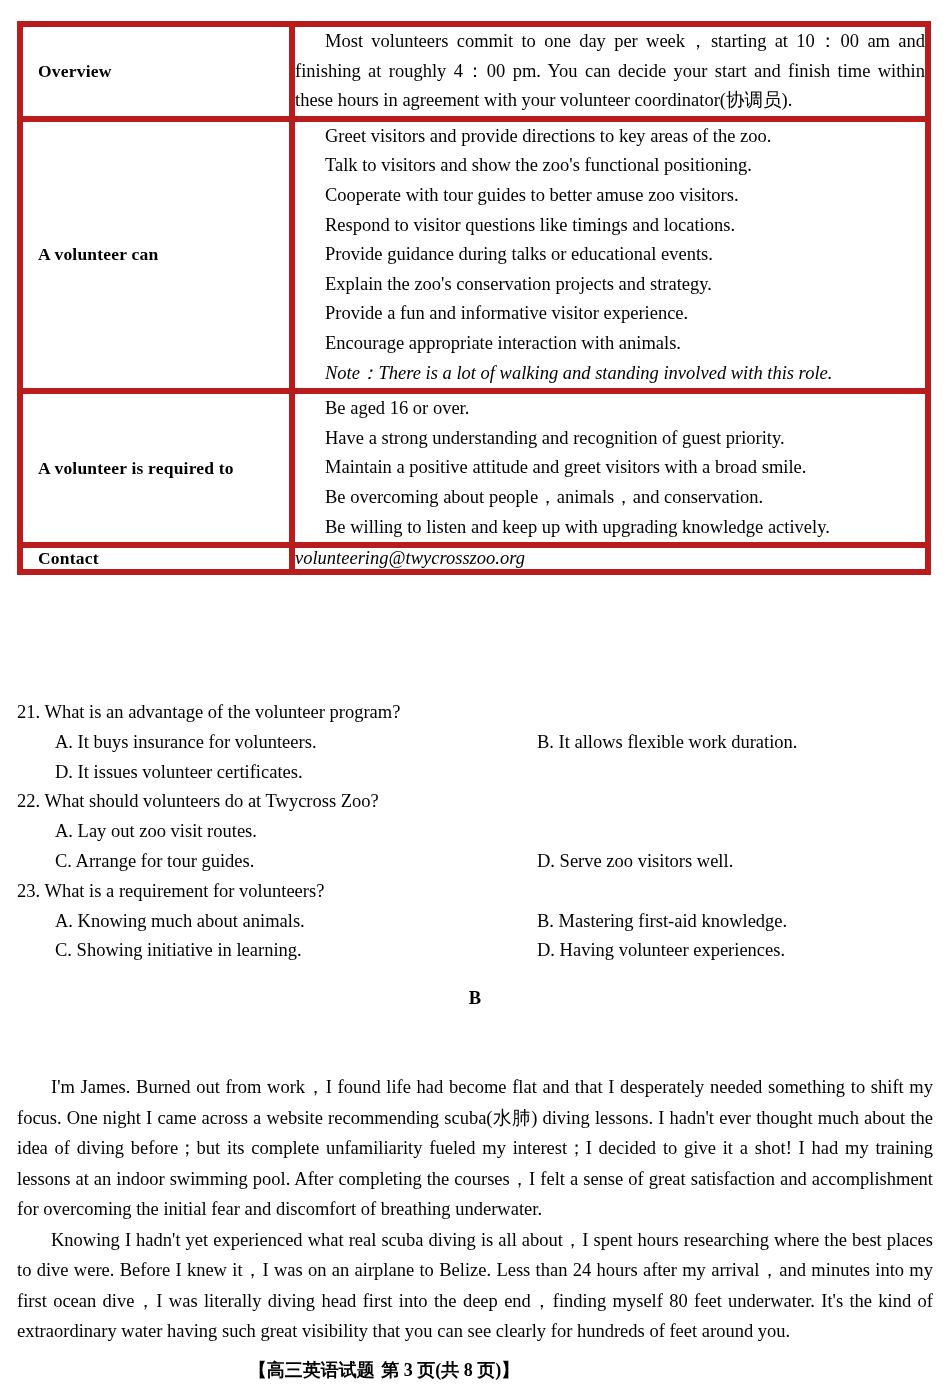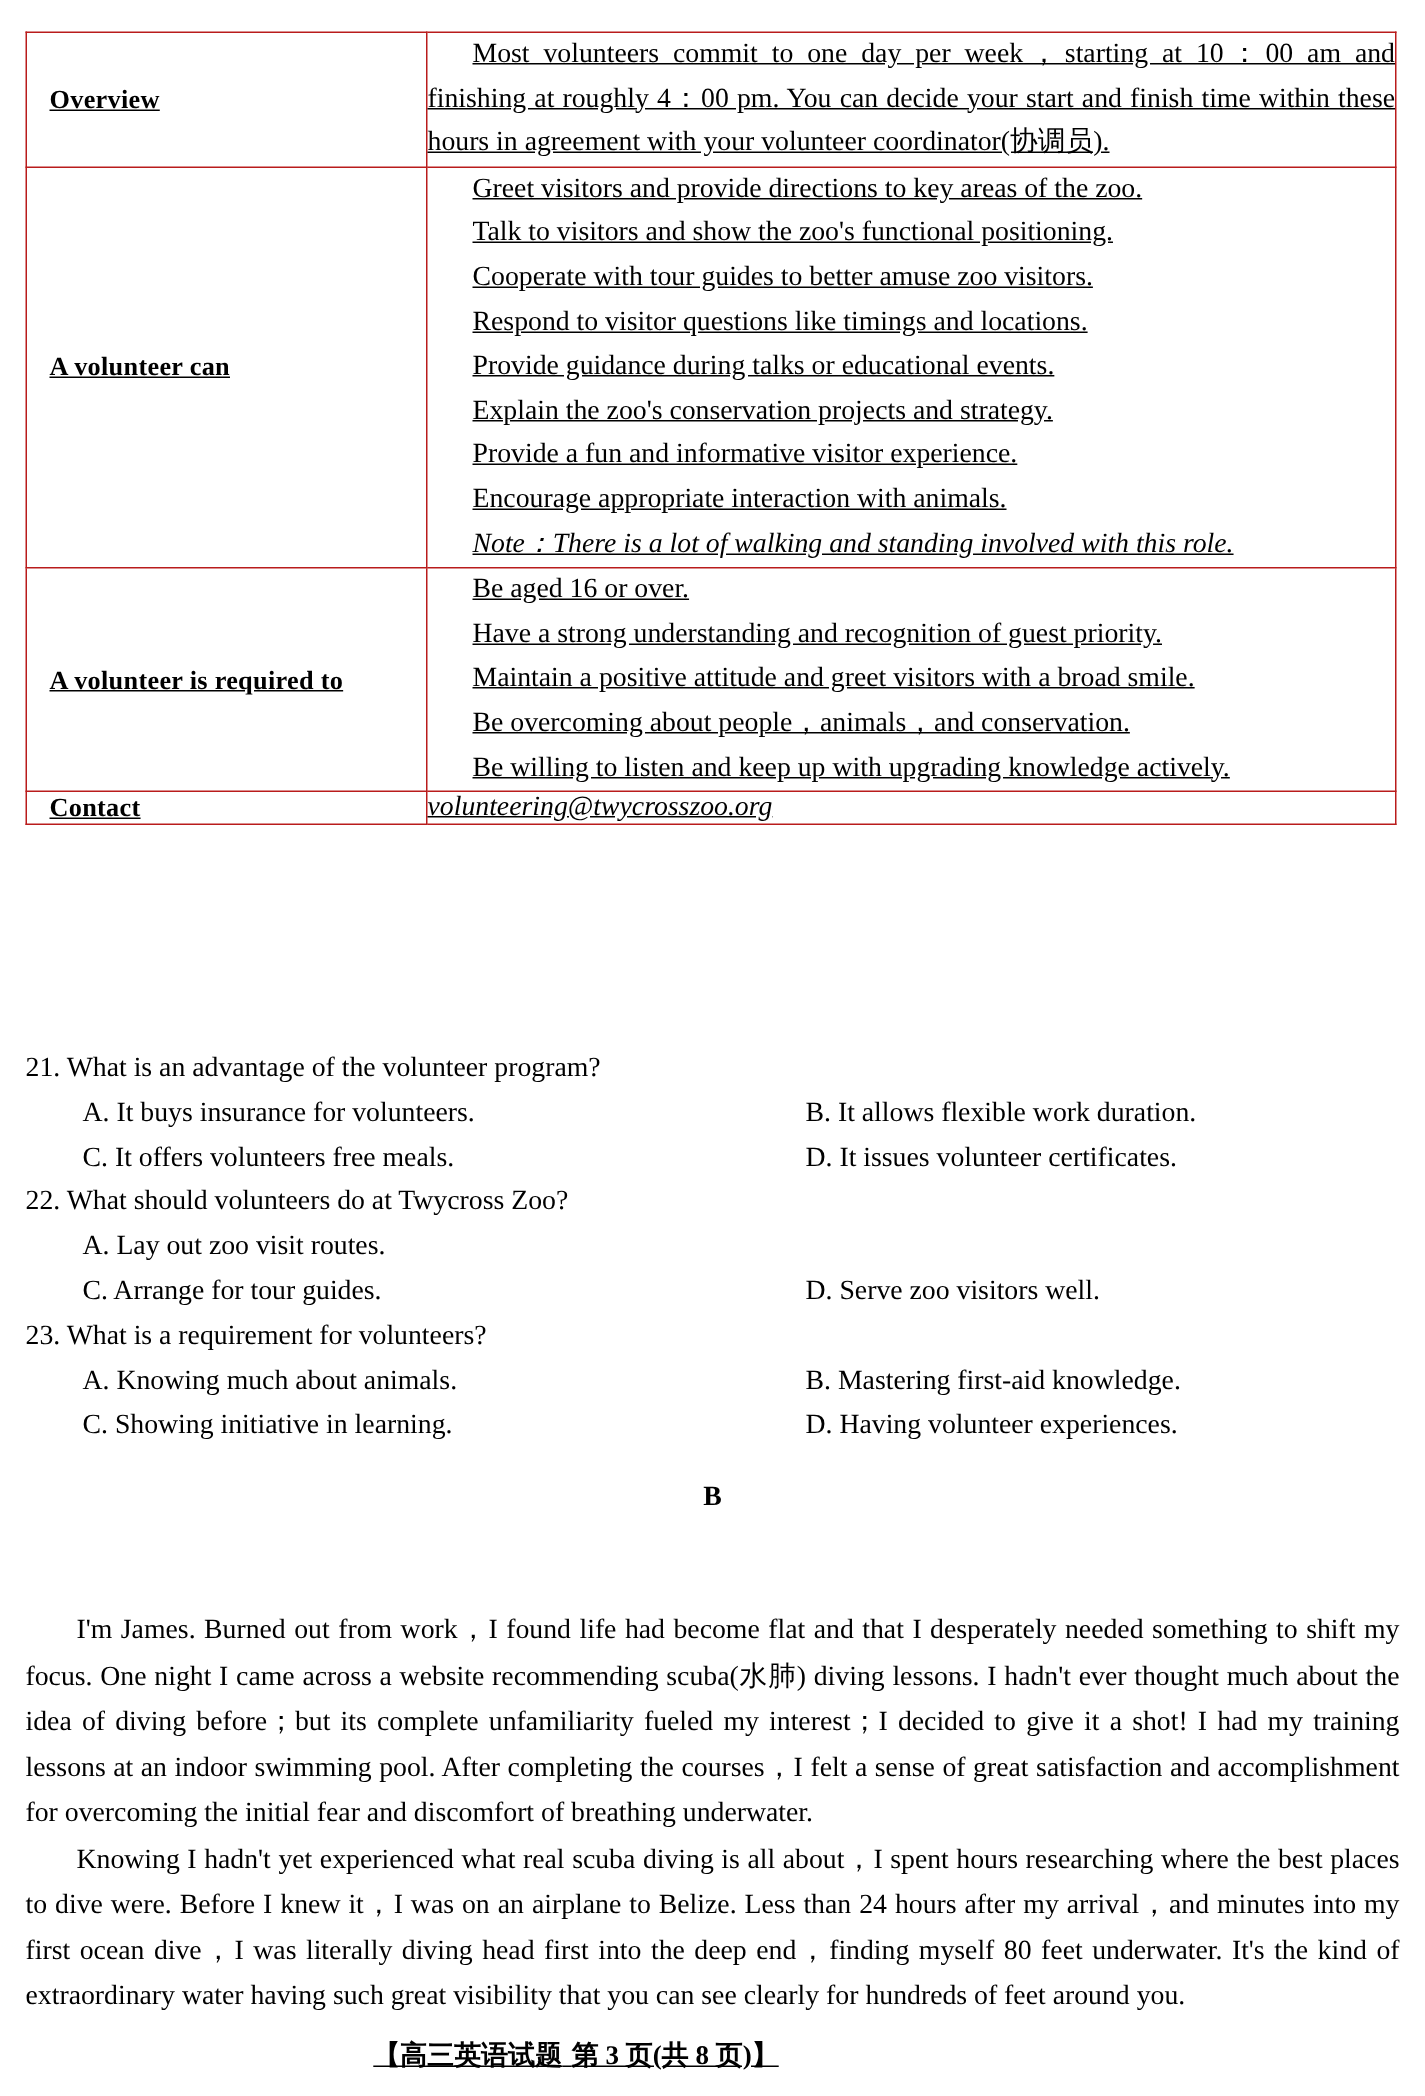--- a/index.html
+++ b/index.html
@@ -26,24 +26,23 @@
   
   .info-table {
     position: absolute;
     left: 17px;
     top: 21px;
     width: 914px;
     border-collapse: collapse;
     table-layout: fixed;
   }
   .info-table td {
-    border: 1px solid #b91c1c;
+    border: 6px solid #b91c1c;
     vertical-align: middle;
     padding: 0;
-    text-decoration: underline;
   }
   .col-label {
     width: 266px;
   }
   .label-text {
     font-weight: bold;
     font-size: 17.5px;
     padding-left: 15px;
     letter-spacing: 0.2px;
   }
@@ -121,21 +120,20 @@
   
   .footer {
     position: absolute;
     left: 0;
     top: 1358px;
     width: 768px;
     text-align: center;
     font-weight: bold;
     font-size: 18px;
     font-family: "DejaVu Sans", "Liberation Sans", sans-serif;
-    text-decoration: underline;
   }
   .footer .pg {
     font-family: "Liberation Serif", serif;
     font-weight: bold;
   }
 </style>
 </head>
 <body>
 
 <div class="page">
@@ -194,21 +192,20 @@
 
   <div class="questions">
 
     <div>
       <p class="q-stem"><span>21.</span> <span>What is an advantage of the volunteer program?</span></p>
       <div class="q-options">
         <span class="opt-a">A. It buys insurance for volunteers.</span>
         <span class="opt-b">B. It allows flexible work duration.</span>
       </div>
       <div class="q-options">
-        <span class="opt-a">C. It offers volunteers free meals.</span>
         <span class="opt-b">D. It issues volunteer certificates.</span>
       </div>
     </div>
 
     <div>
       <p class="q-stem"><span>22.</span> <span>What should volunteers do at Twycross Zoo?</span></p>
       <div class="q-options">
         <span class="opt-a">A. Lay out zoo visit routes.</span>
       </div>
       <div class="q-options">

